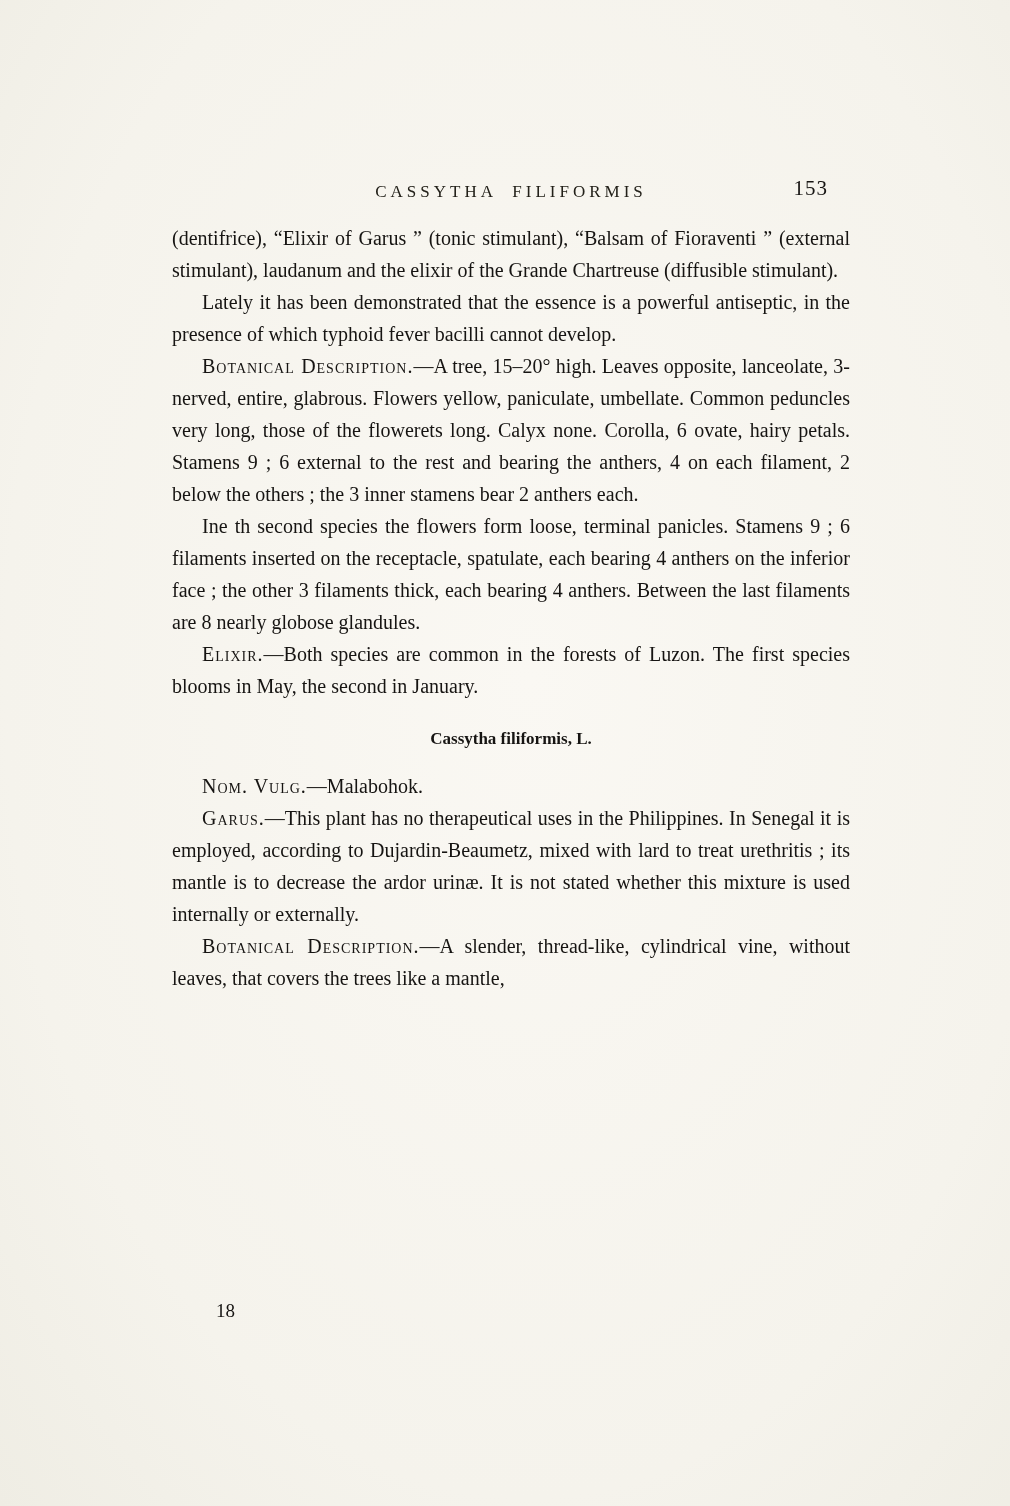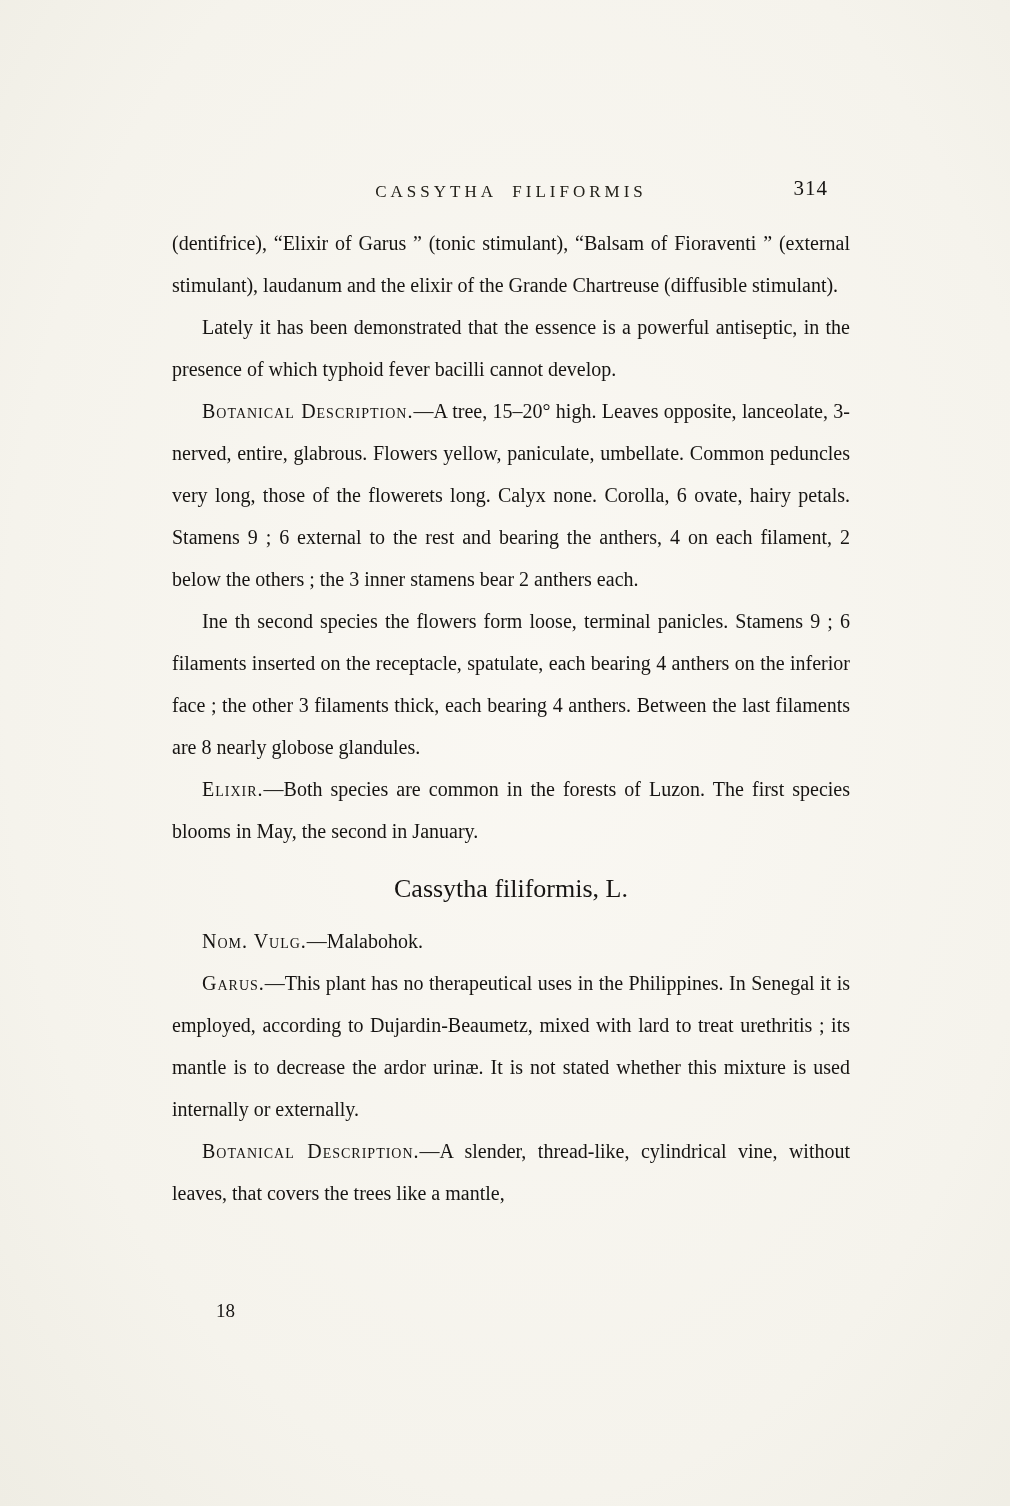--- a/index.html
+++ b/index.html
@@ -42,56 +42,56 @@
   .page-number {
     position: absolute;
     right: 22px;
     top: 0;
     font-size: 21px;
     letter-spacing: 1px;
   }
   .para {
     margin: 0;
     font-size: 20px;
-    line-height: 42px;
+    line-height: 32px;
     text-align: justify;
     text-justify: inter-word;
   }
   .para.indent {
     text-indent: 30px;
   }
   .smallcaps {
     font-variant: small-caps;
     letter-spacing: 1px;
     margin-top: 19px;
   }
   .italic {
   }
   .section-heading {
     margin: 22px 0 16px 0;
     text-align: center;
-    font-size: 26px;
-    font-weight: normal;
+    font-size: 17px;
+    font-weight: bold;
     line-height: 30px;
   }
   .signature-mark {
     position: absolute;
     left: 216px;
     top: 1300px;
     font-size: 19px;
   }
 </style>
 </head>
 <body>
 
 <div class="page">
   <div class="text-block">
     <div class="running-head">
       <span class="running-title">CASSYTHA FILIFORMIS</span>
-      <span class="page-number">314</span>
+      <span class="page-number">153</span>
     </div>
     <div>
         <p class="para"><span>(dentifrice), “Elixir of Garus ” (tonic stimulant), “Balsam of Fioraventi ” (external stimulant), laudanum and the elixir of the Grande Chartreuse (diffusible stimulant).</span></p>
         <p class="para indent"><span>Lately it has been demonstrated that the essence is a powerful antiseptic, in the presence of which typhoid fever bacilli cannot develop.</span></p>
         <p class="para indent"><span class="smallcaps">Botanical Description.</span><span>—A tree, 15–20° high. Leaves opposite, lanceolate, 3-nerved, entire, glabrous. Flowers yellow, paniculate, umbellate. Common peduncles very long, those of the flowerets long. Calyx none. Corolla, 6 ovate, hairy petals. Stamens 9 ; 6 external to the rest and bearing the anthers, 4 on each filament, 2 below the others ; the 3 inner stamens bear 2 anthers each.</span></p>
         <p class="para indent"><span>Ine th second species the flowers form loose, terminal panicles. Stamens 9 ; 6 filaments inserted on the receptacle, spatulate, each bearing 4 anthers on the inferior face ; the other 3 filaments thick, each bearing 4 anthers. Between the last filaments are 8 nearly globose glandules.</span></p>
         <p class="para indent"><span class="smallcaps">Elixir.</span><span>—Both species are common in the forests of Luzon. The first species blooms in May, the second in January.</span></p>
         <h3 class="section-heading">Cassytha filiformis, L.</h3>
         <p class="para indent"><span class="smallcaps">Nom. Vulg.</span><span>—</span><span class="italic">Malabohok.</span></p>
         <p class="para indent"><span class="smallcaps">Garus.</span><span>—This plant has no therapeutical uses in the Philippines. In Senegal it is employed, according to Dujardin-Beaumetz, mixed with lard to treat urethritis ; its mantle is to decrease the ardor urinæ. It is not stated whether this mixture is used internally or externally.</span></p>

